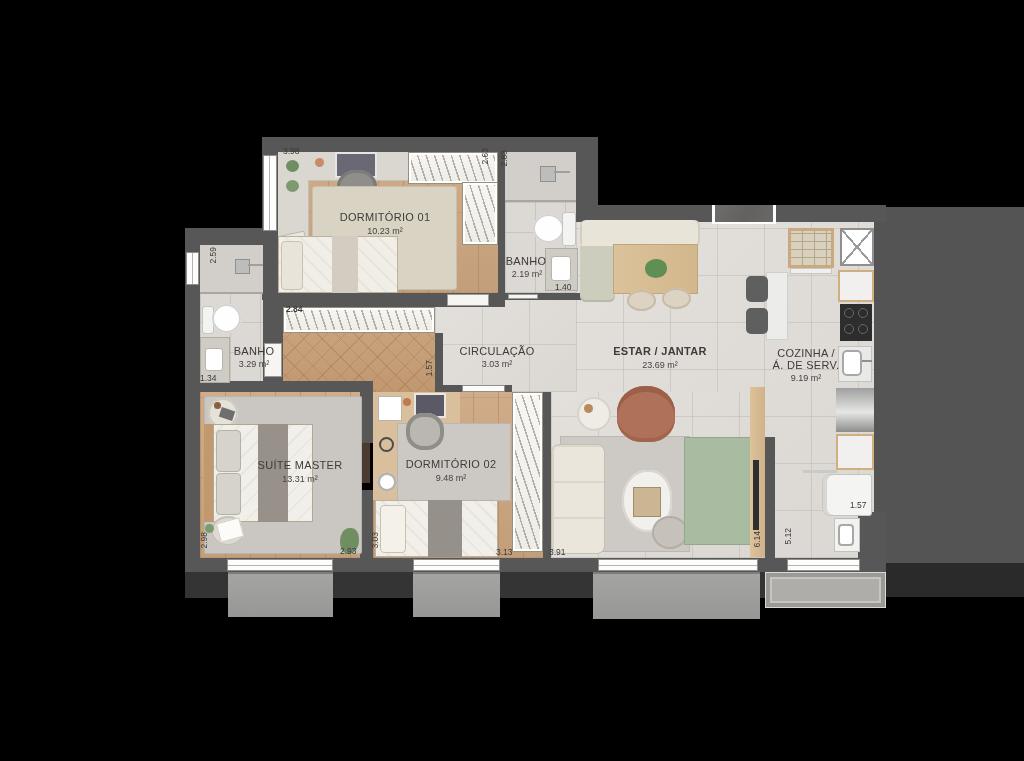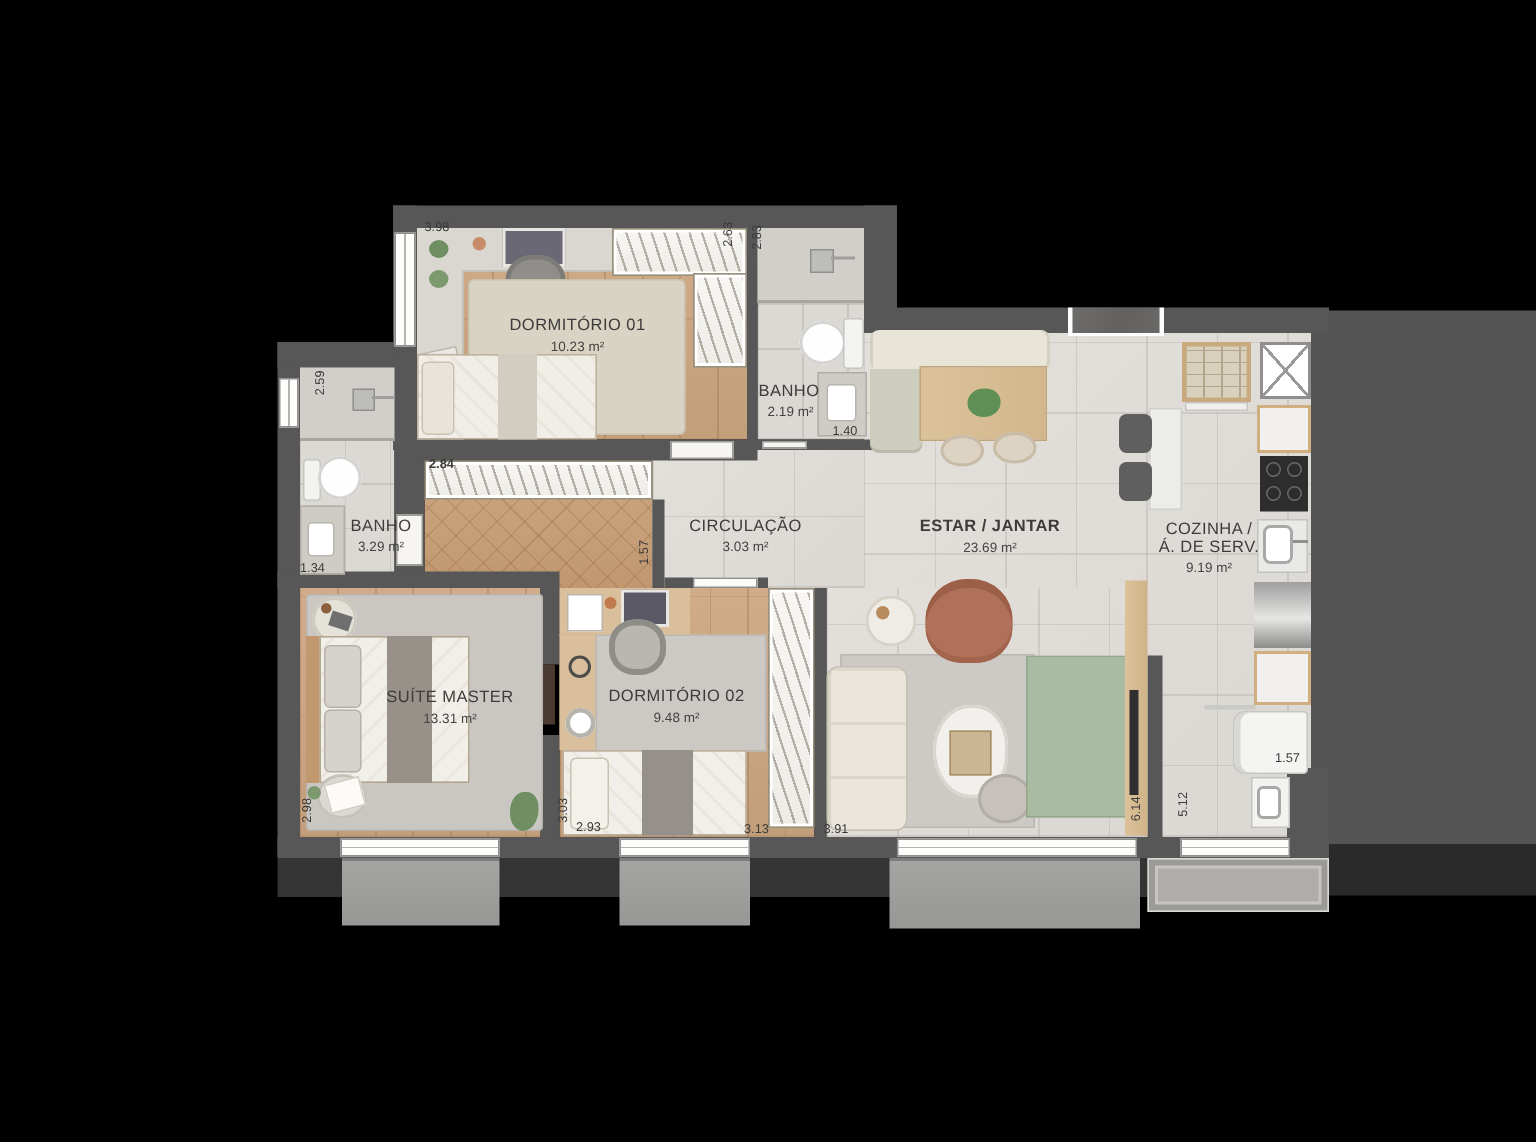--- a/index.html
+++ b/index.html
@@ -231,21 +231,21 @@
 
   <div class="dim" style="left:283px;top:146px;">3.98</div>
   <div class="dimv" style="left:480px;top:148px;">2.63</div>
   <div class="dimv" style="left:499px;top:150px;">2.83</div>
   <div class="dim" style="left:555px;top:282px;">1.40</div>
   <div class="dimv" style="left:208px;top:247px;">2.59</div>
   <div class="dim" style="left:200px;top:373px;">1.34</div>
   <div class="dim" style="left:286px;top:304px;font-weight:bold;">2.84</div>
   <div class="dimv" style="left:424px;top:360px;">1.57</div>
   <div class="dimv" style="left:199px;top:532px;">2.98</div>
-  <div class="dim" style="left:340px;top:546px;margin-left:44px;">2.93</div>
+  <div class="dim" style="left:340px;top:546px;">2.93</div>
   <div class="dimv" style="left:370px;top:532px;">3.03</div>
   <div class="dim" style="left:496px;top:547px;">3.13</div>
   <div class="dim" style="left:549px;top:547px;">3.91</div>
   <div class="dimv" style="left:752px;top:531px;">6.14</div>
   <div class="dimv" style="left:783px;top:528px;">5.12</div>
   <div class="dim" style="left:850px;top:500px;">1.57</div>
 
 </div>
 
 </body></html>

